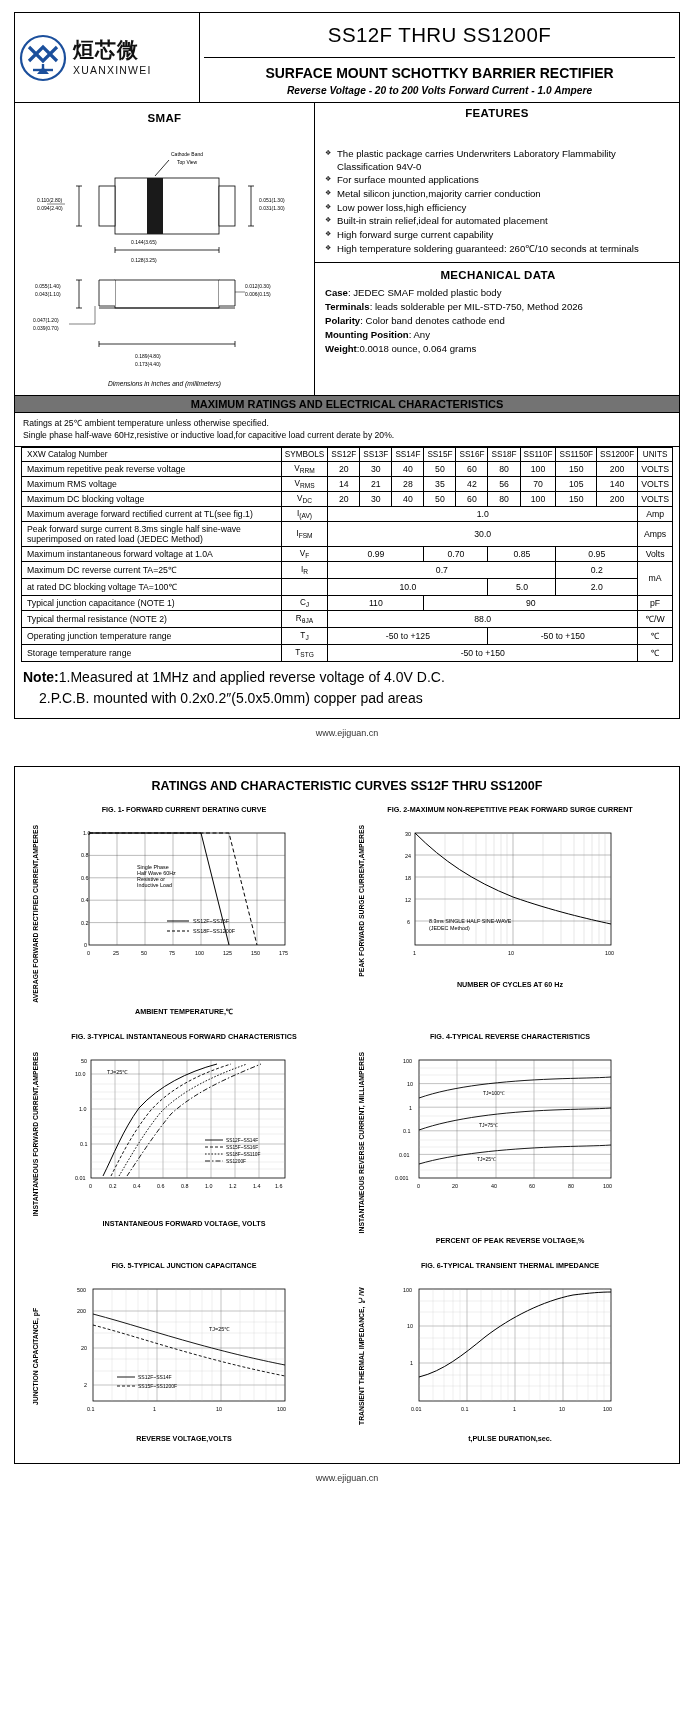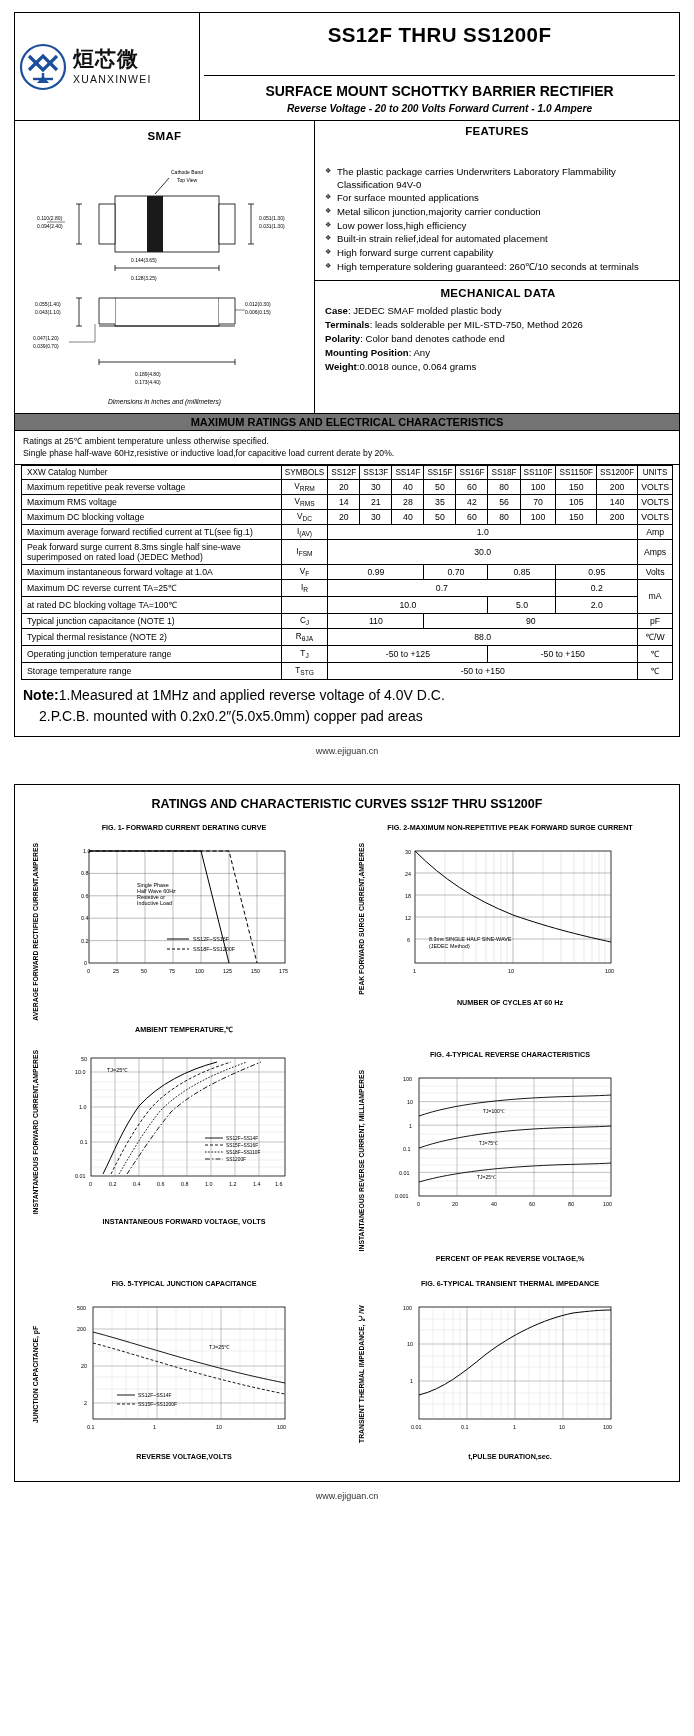--- a/index.html
+++ b/index.html
@@ -11,21 +11,21 @@
   .hdr{display:flex;border-bottom:1px solid #000;}
   .hdr-logo{width:185px;box-sizing:border-box;border-right:1px solid #000;
             display:flex;align-items:center;justify-content:flex-start;padding:8px 4px;}
   .logo-wrap{display:flex;align-items:center;gap:6px;}
   .logo-mark{width:48px;height:48px;position:relative;}
   .logo-mark svg{display:block}
   .logo-text{line-height:1.05}
   .logo-cn{font-size:21px;font-weight:bold;letter-spacing:1px;color:#111;}
   .logo-en{font-size:10.5px;letter-spacing:1.2px;color:#111;margin-top:3px;}
   .hdr-right{flex:1;display:flex;flex-direction:column;justify-content:center;align-items:center;padding:6px 4px;}
-  .title-main{font-size:20.5px;font-weight:bold;letter-spacing:.4px;margin:4px 0 28px;}
+  .title-main{font-size:20.5px;font-weight:normal;letter-spacing:.4px;margin:4px 0 10px;}
   .title-sub{font-size:14px;font-weight:bold;border-top:1px solid #000;width:100%;text-align:center;padding-top:7px;}
   .title-sub2{font-size:10.2px;font-style:italic;font-weight:bold;margin-top:4px;}
 
   
   .mid{display:flex;border-bottom:1px solid #000;}
   .mid-left{width:300px;box-sizing:border-box;border-right:1px solid #000;padding:5px 4px 8px;}
   .mid-right{flex:1;box-sizing:border-box;}
   .blk-title{text-align:center;font-weight:bold;font-size:11.5px;letter-spacing:.3px;margin:4px 0 6px;}
   .feat{padding:0 8px 6px 10px;margin-top:29px;}
   .feat ul{list-style:none;margin:0;padding:0;}
@@ -424,20 +424,21 @@
               <text x="56" y="105">(JEDEC Method)</text>
             </g>
             <path d="M42,8 C70,36 100,56 140,72 C180,86 215,94 238,99" fill="none" stroke="#000" stroke-width="1"></path>
           </svg>
         </div>
       </div>
       <div class="axis-x">NUMBER OF CYCLES AT 60 Hz</div>
     </div>
 
     <div class="cell">
+      <div class="fig-t">FIG. 3-TYPICAL INSTANTANEOUS FORWARD CHARACTERISTICS</div>
       <div class="chartbox">
         <div class="ylab">INSTANTANEOUS FORWARD CURRENT,AMPERES</div>
         <div class="plot">
           <svg class="plot-svg" width="270" height="160" viewBox="0 0 270 160">
             <g stroke="#666" stroke-width="0.4" fill="none">
               <rect x="44" y="8" width="194" height="118" stroke="#000" stroke-width="0.8"></rect>
               <line x1="68" y1="8" x2="68" y2="126"></line>
                   <line x1="92" y1="8" x2="92" y2="126"></line>
               <line x1="116" y1="8" x2="116" y2="126"></line>
                   <line x1="140" y1="8" x2="140" y2="126"></line>

